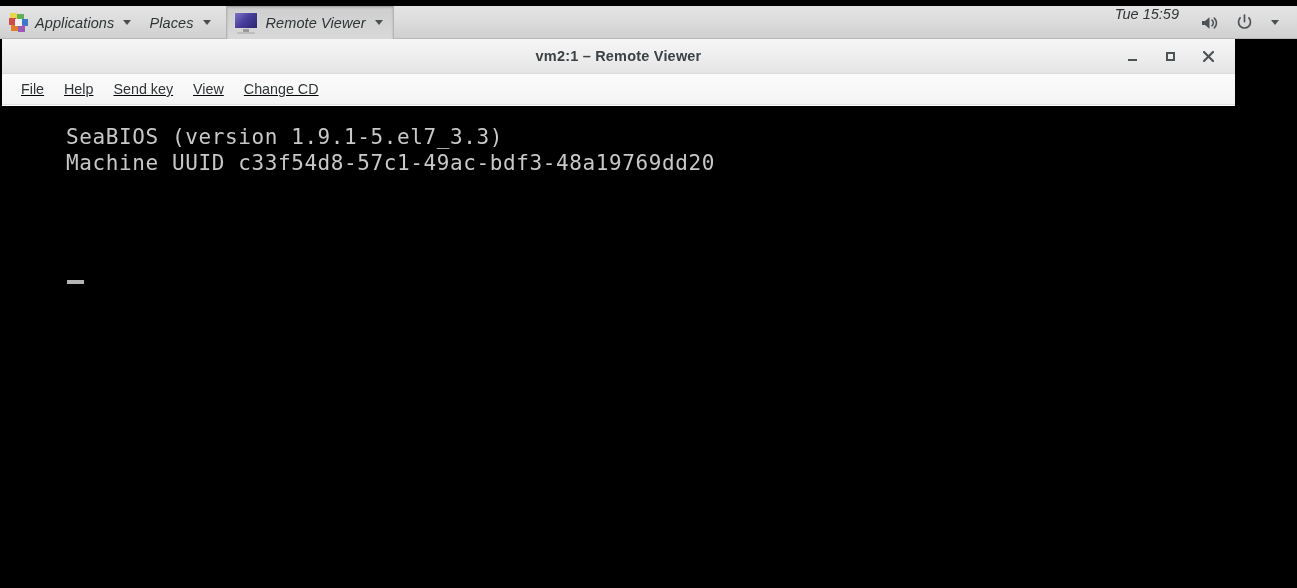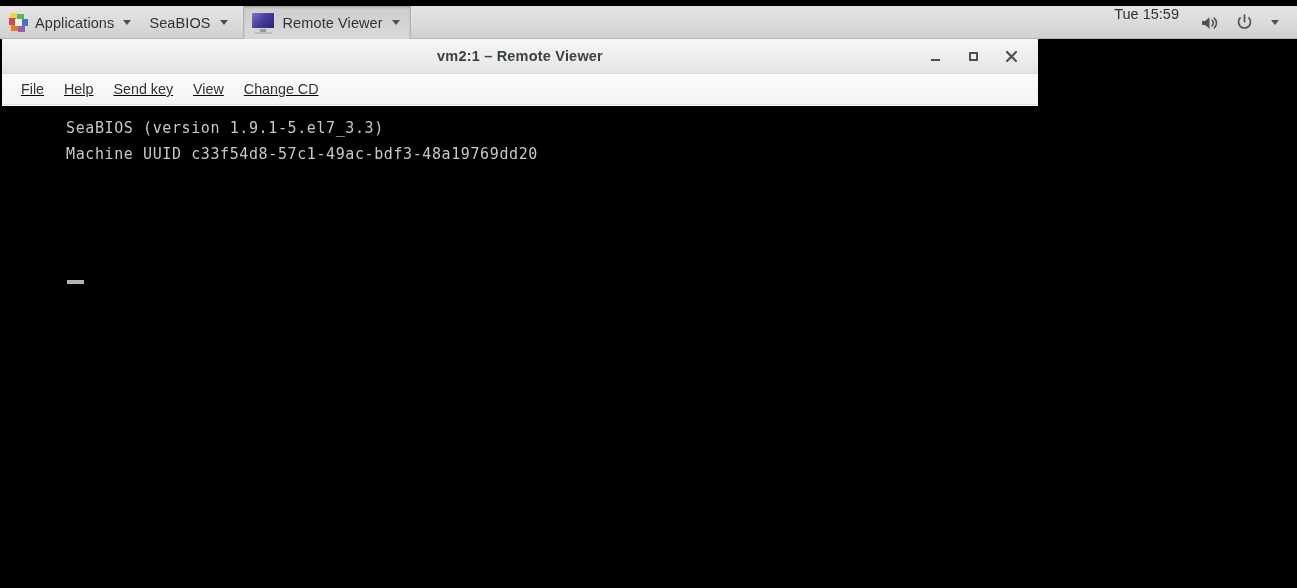--- a/index.html
+++ b/index.html
@@ -26,20 +26,21 @@
     left: 0;
     top: 6px;
     width: 1297px;
     height: 33px;
     background: linear-gradient(to bottom, #e4e4e4 0%, #dcdcdc 45%, #d0d0d0 96%, #a9a9a9 100%);
     display: flex;
     align-items: center;
     font-size: 14.5px;
     color: #2e3436;
     user-select: none;
+    font-style: italic;
   }
 
   .panel-btn {
     display: flex;
     align-items: center;
     height: 33px;
     padding: 0 9px;
     gap: 7px;
     cursor: default;
   }
@@ -137,21 +138,21 @@
     display: flex;
     align-items: center;
     height: 33px;
   }
 
   
   #app-window {
     position: absolute;
     left: 2px;
     top: 39px;
-    width: 1036px;
+    width: 1233px;
     height: 67px;
     background: #ffffff;
   }
 
   #titlebar {
     position: relative;
     height: 35px;
     background: linear-gradient(to bottom, #f6f6f6 0%, #ededed 55%, #e4e4e4 100%);
     border-bottom: 1px solid #dcdcdc;
     display: flex;
@@ -213,23 +214,23 @@
     top: 106px;
     width: 1297px;
     height: 482px;
     background: #000000;
     overflow: hidden;
   }
 
   #console-text {
     position: absolute;
     left: 66px;
-    top: 9px;
+    top: 18px;
     font-family: "DejaVu Sans Mono", "Liberation Mono", monospace;
-    font-size: 15px;
+    font-size: 21px;
     line-height: 26px;
     color: #c8c8c8;
     letter-spacing: 0.6px;
     white-space: pre;
   }
 
   #console-cursor {
     position: absolute;
     left: 67px;
     top: 174px;
@@ -253,21 +254,21 @@
           <i class="ai4"></i>
           <i class="ai5"></i>
           <i class="ai6"></i>
           <i class="ai7"></i>
       </span>
       <span class="plabel">Applications</span>
       <span class="caret"></span>
     </div>
 
     <div class="panel-btn">
-      <span class="plabel">SeaBIOS</span>
+      <span class="plabel">Places</span>
       <span class="caret"></span>
     </div>
 
     <div class="panel-btn" id="taskbar-btn">
       <span class="monitor-icon">
         <span class="mscreen"></span>
           <span class="mstand"></span>
           <span class="mbase"></span>
       </span>
       <span class="plabel">Remote Viewer</span>

